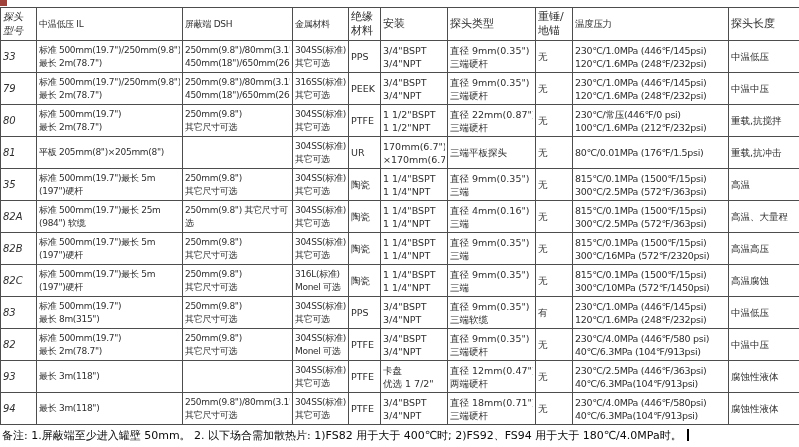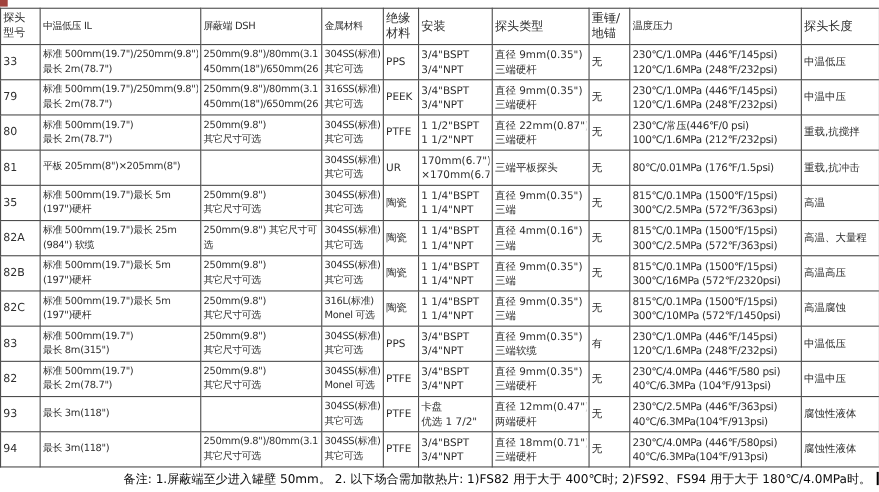--- a/index.html
+++ b/index.html
@@ -33,27 +33,27 @@
   .spec td { height: 29px; font-size: 9.5px; }
   .cw {
     white-space: pre;
     overflow: hidden;
     line-height: 13px;
     max-height: 28px;
   }
   th .cw { line-height: 14px; max-height: 30px; }
   .c-length .cw, .c-shield .cw, .c-metal .cw { font-size: 9px; letter-spacing: -0.3px; }
   .c-temp_pressure .cw { font-size: 9.5px; letter-spacing: -0.3px; }
-  .c-model .cw { font-size: 10px; }
+  .c-model .cw { font-size: 10px; font-style: italic; }
   .note {
     position: absolute; left: 2px; top: 428px;
     width: 797px;
     font-size: 11px; line-height: 15px;
     color: #0a0a0a;
-    white-space: nowrap; overflow: hidden; text-align: right;
+    white-space: nowrap; overflow: hidden;
   }
   .caret {
     display: inline-block;
     width: 2px; height: 12px;
     background: #000;
     margin-left: 5px;
     vertical-align: -2px;
   }
 </style>
 </head>

